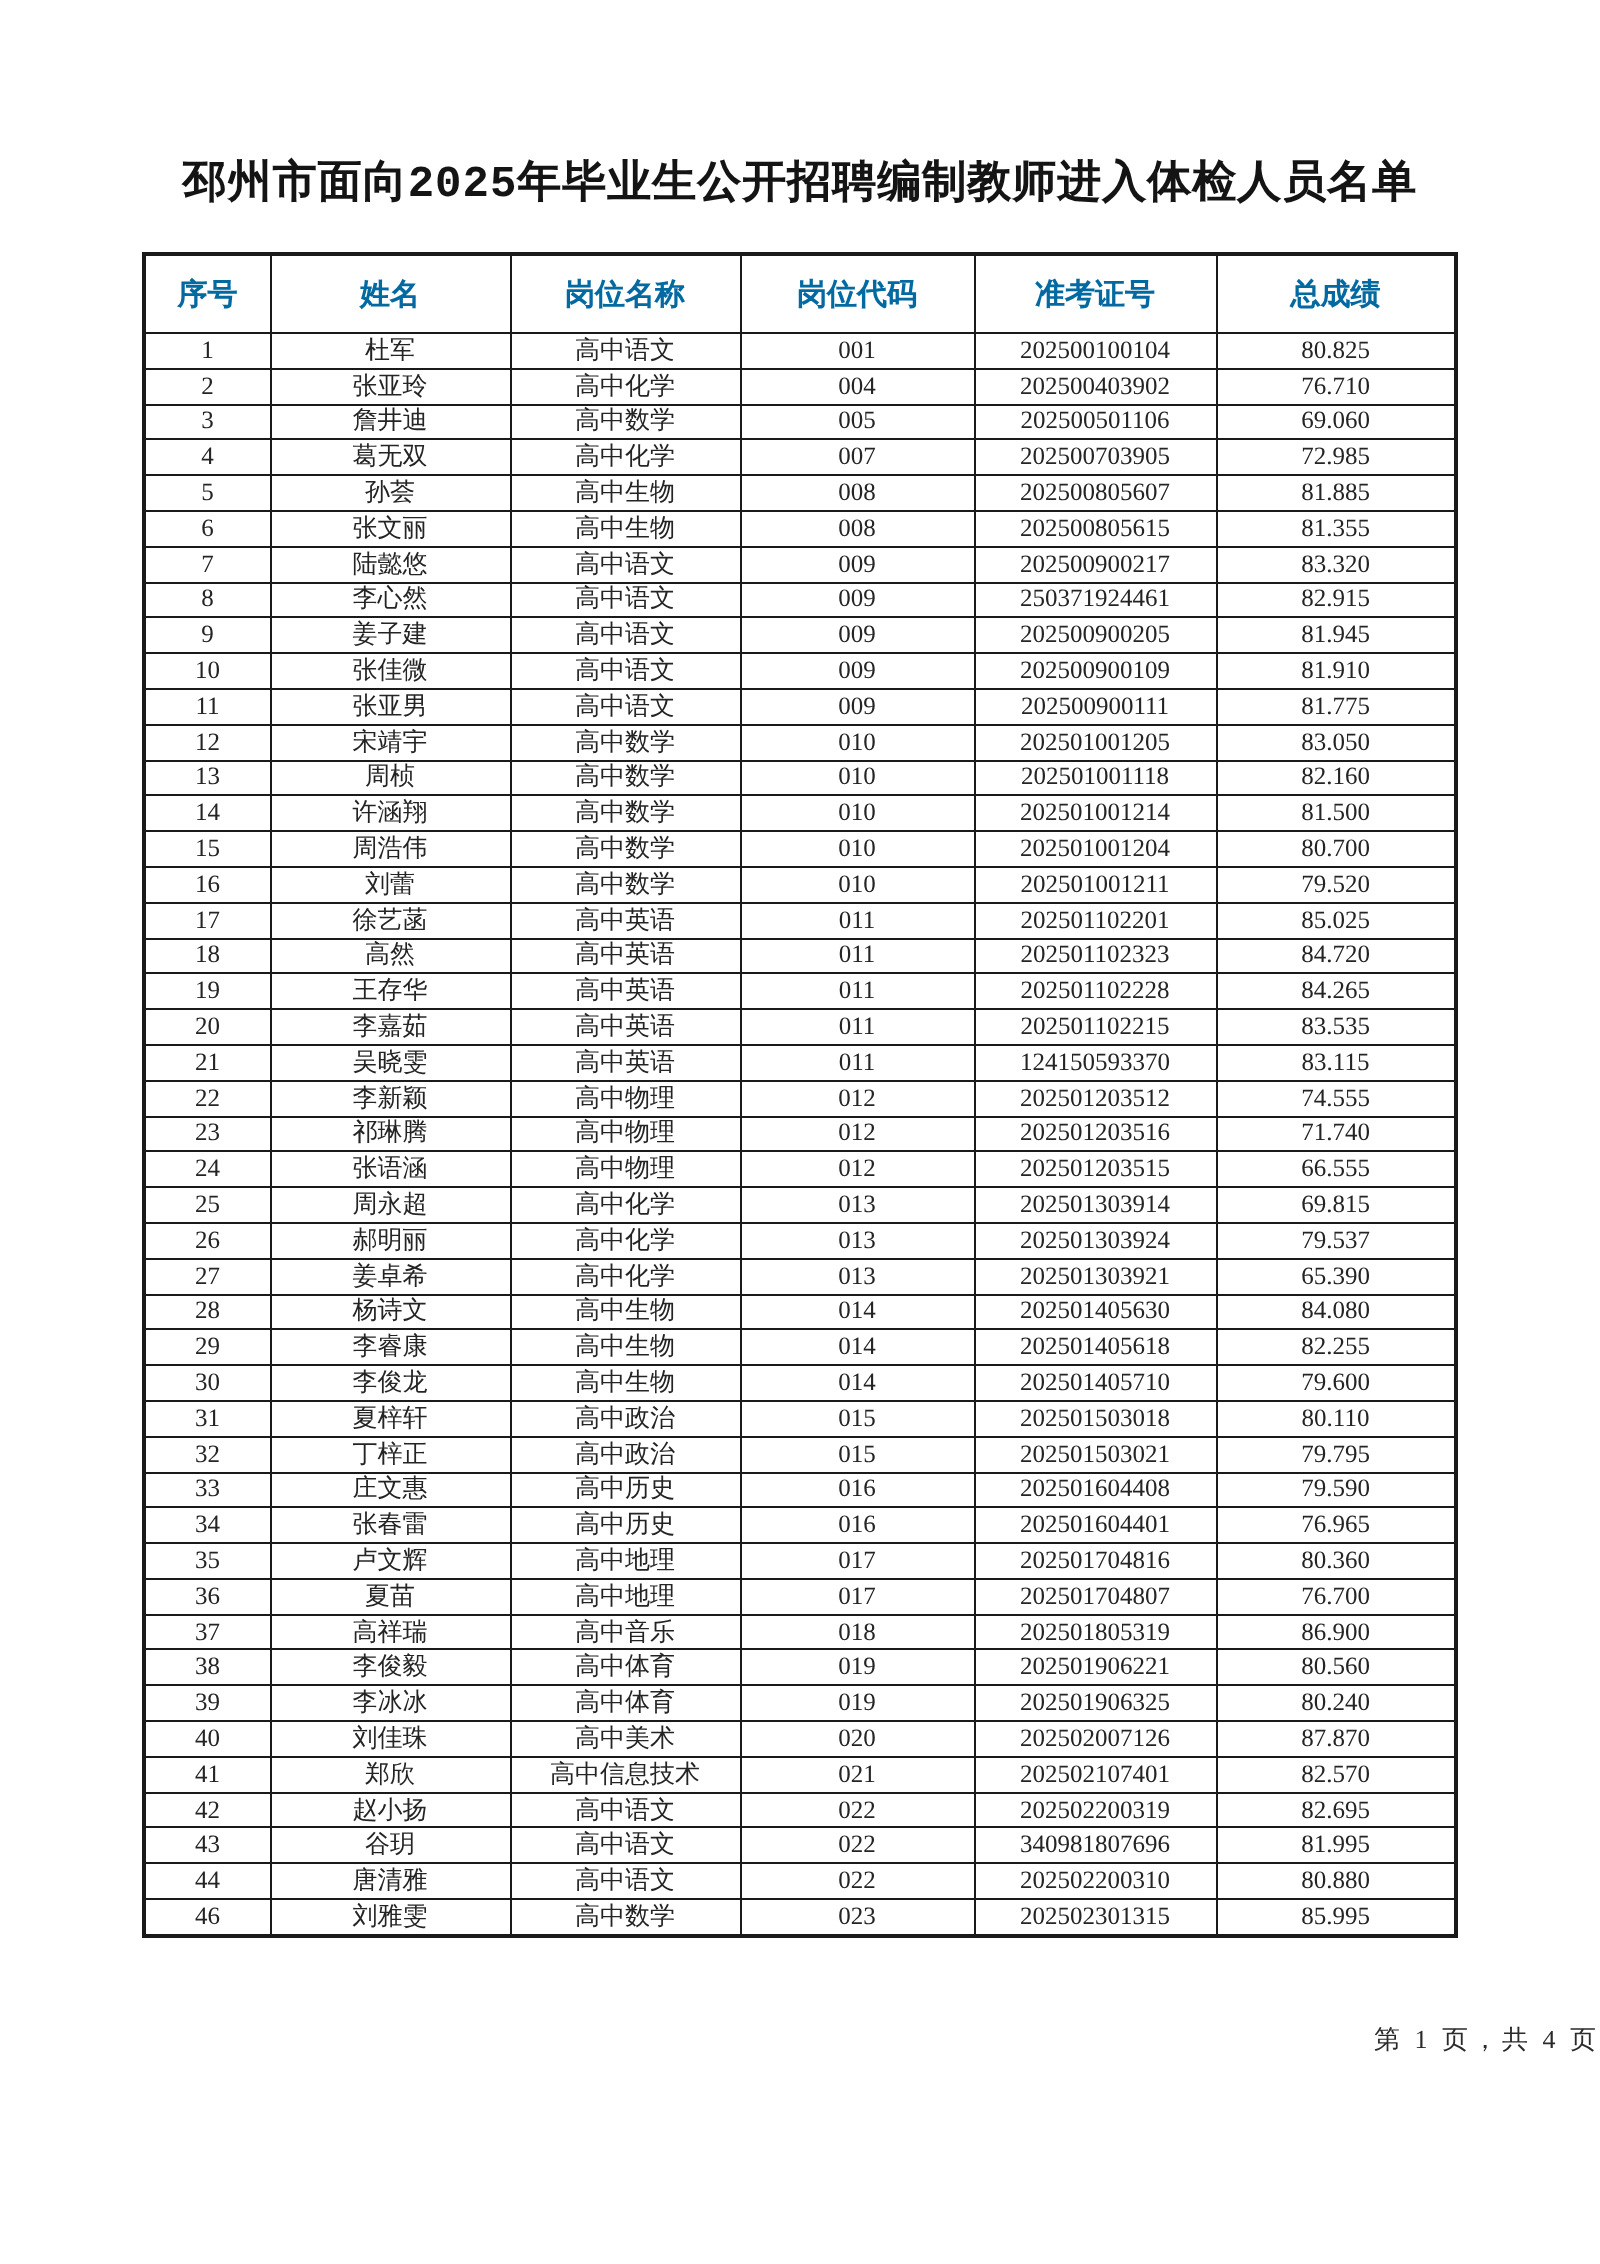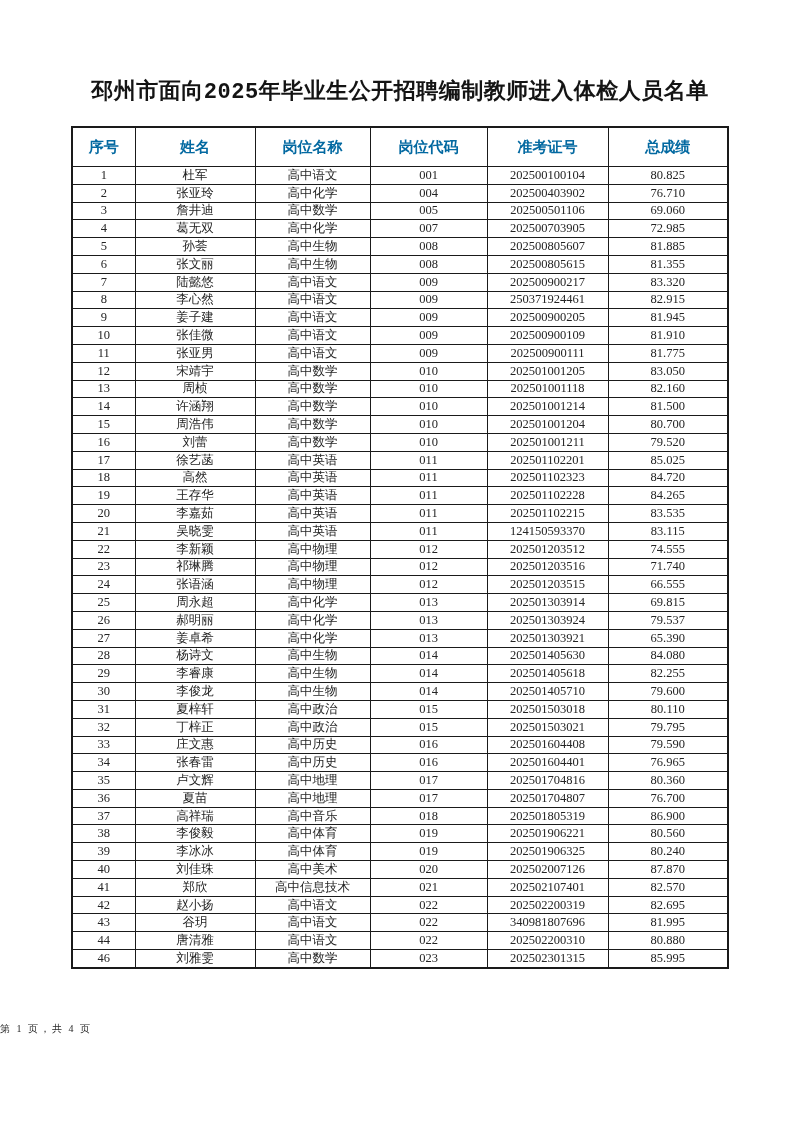--- a/index.html
+++ b/index.html
@@ -53,23 +53,23 @@
     line-height: 1.05;
     color: #242424;
   }
   col.c-seq    { width: 63px;  }
   col.c-name   { width: 120px; }
   col.c-post   { width: 115px; }
   col.c-code   { width: 117px; }
   col.c-ticket { width: 121px; }
   col.c-score  { width: 120px; }
   .page-footer {
-    margin-top: 53px;
-    text-align: left;
-    font-size: 10px;
+    margin-top: 42px;
+    text-align: right;
+    font-size: 13px;
     color: #2a2a2a;
     letter-spacing: 2px;
   }
 </style>
 </head>
 <body>
 
 <div class="doc-title">邳州市面向2025年毕业生公开招聘编制教师进入体检人员名单</div>
 
 <table class="roster">

